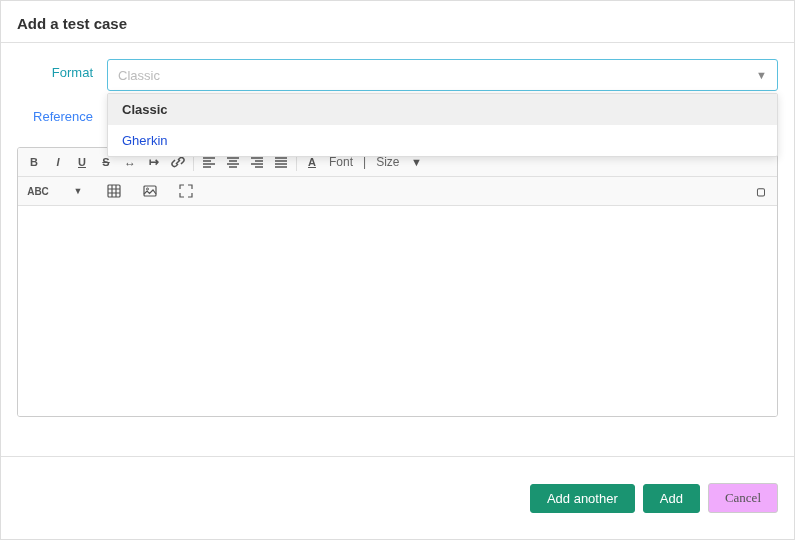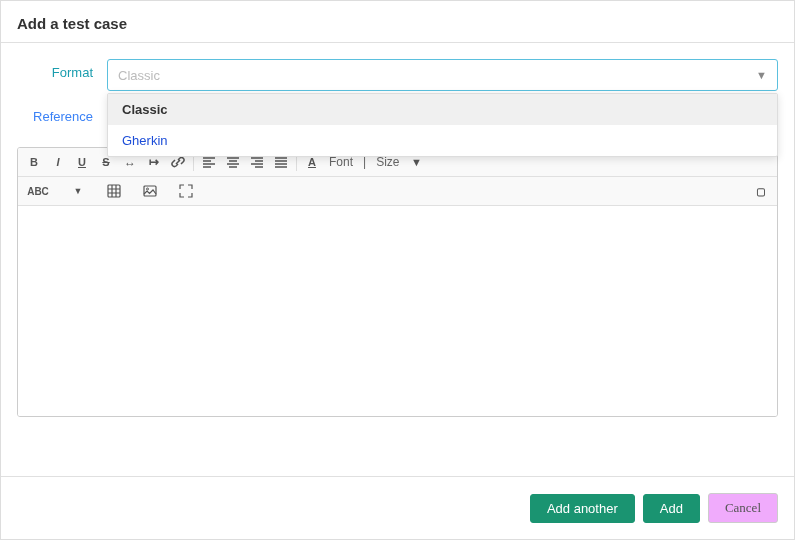--- a/index.html
+++ b/index.html
@@ -168,21 +168,21 @@
     }
     .editor-area {
       min-height: 210px;
       padding: 8px;
       background: #fff;
     }
     .modal-footer {
       display: flex;
       justify-content: flex-end;
       align-items: center;
-      padding: 16px 16px;
+      padding: 26px 16px;
       gap: 8px;
       border-top: 1px solid #e0e0e0;
     }
     .btn {
       padding: 6px 16px;
       border-radius: 3px;
       font-size: 13px;
       cursor: pointer;
       border: 1px solid transparent;
       font-weight: 500;

